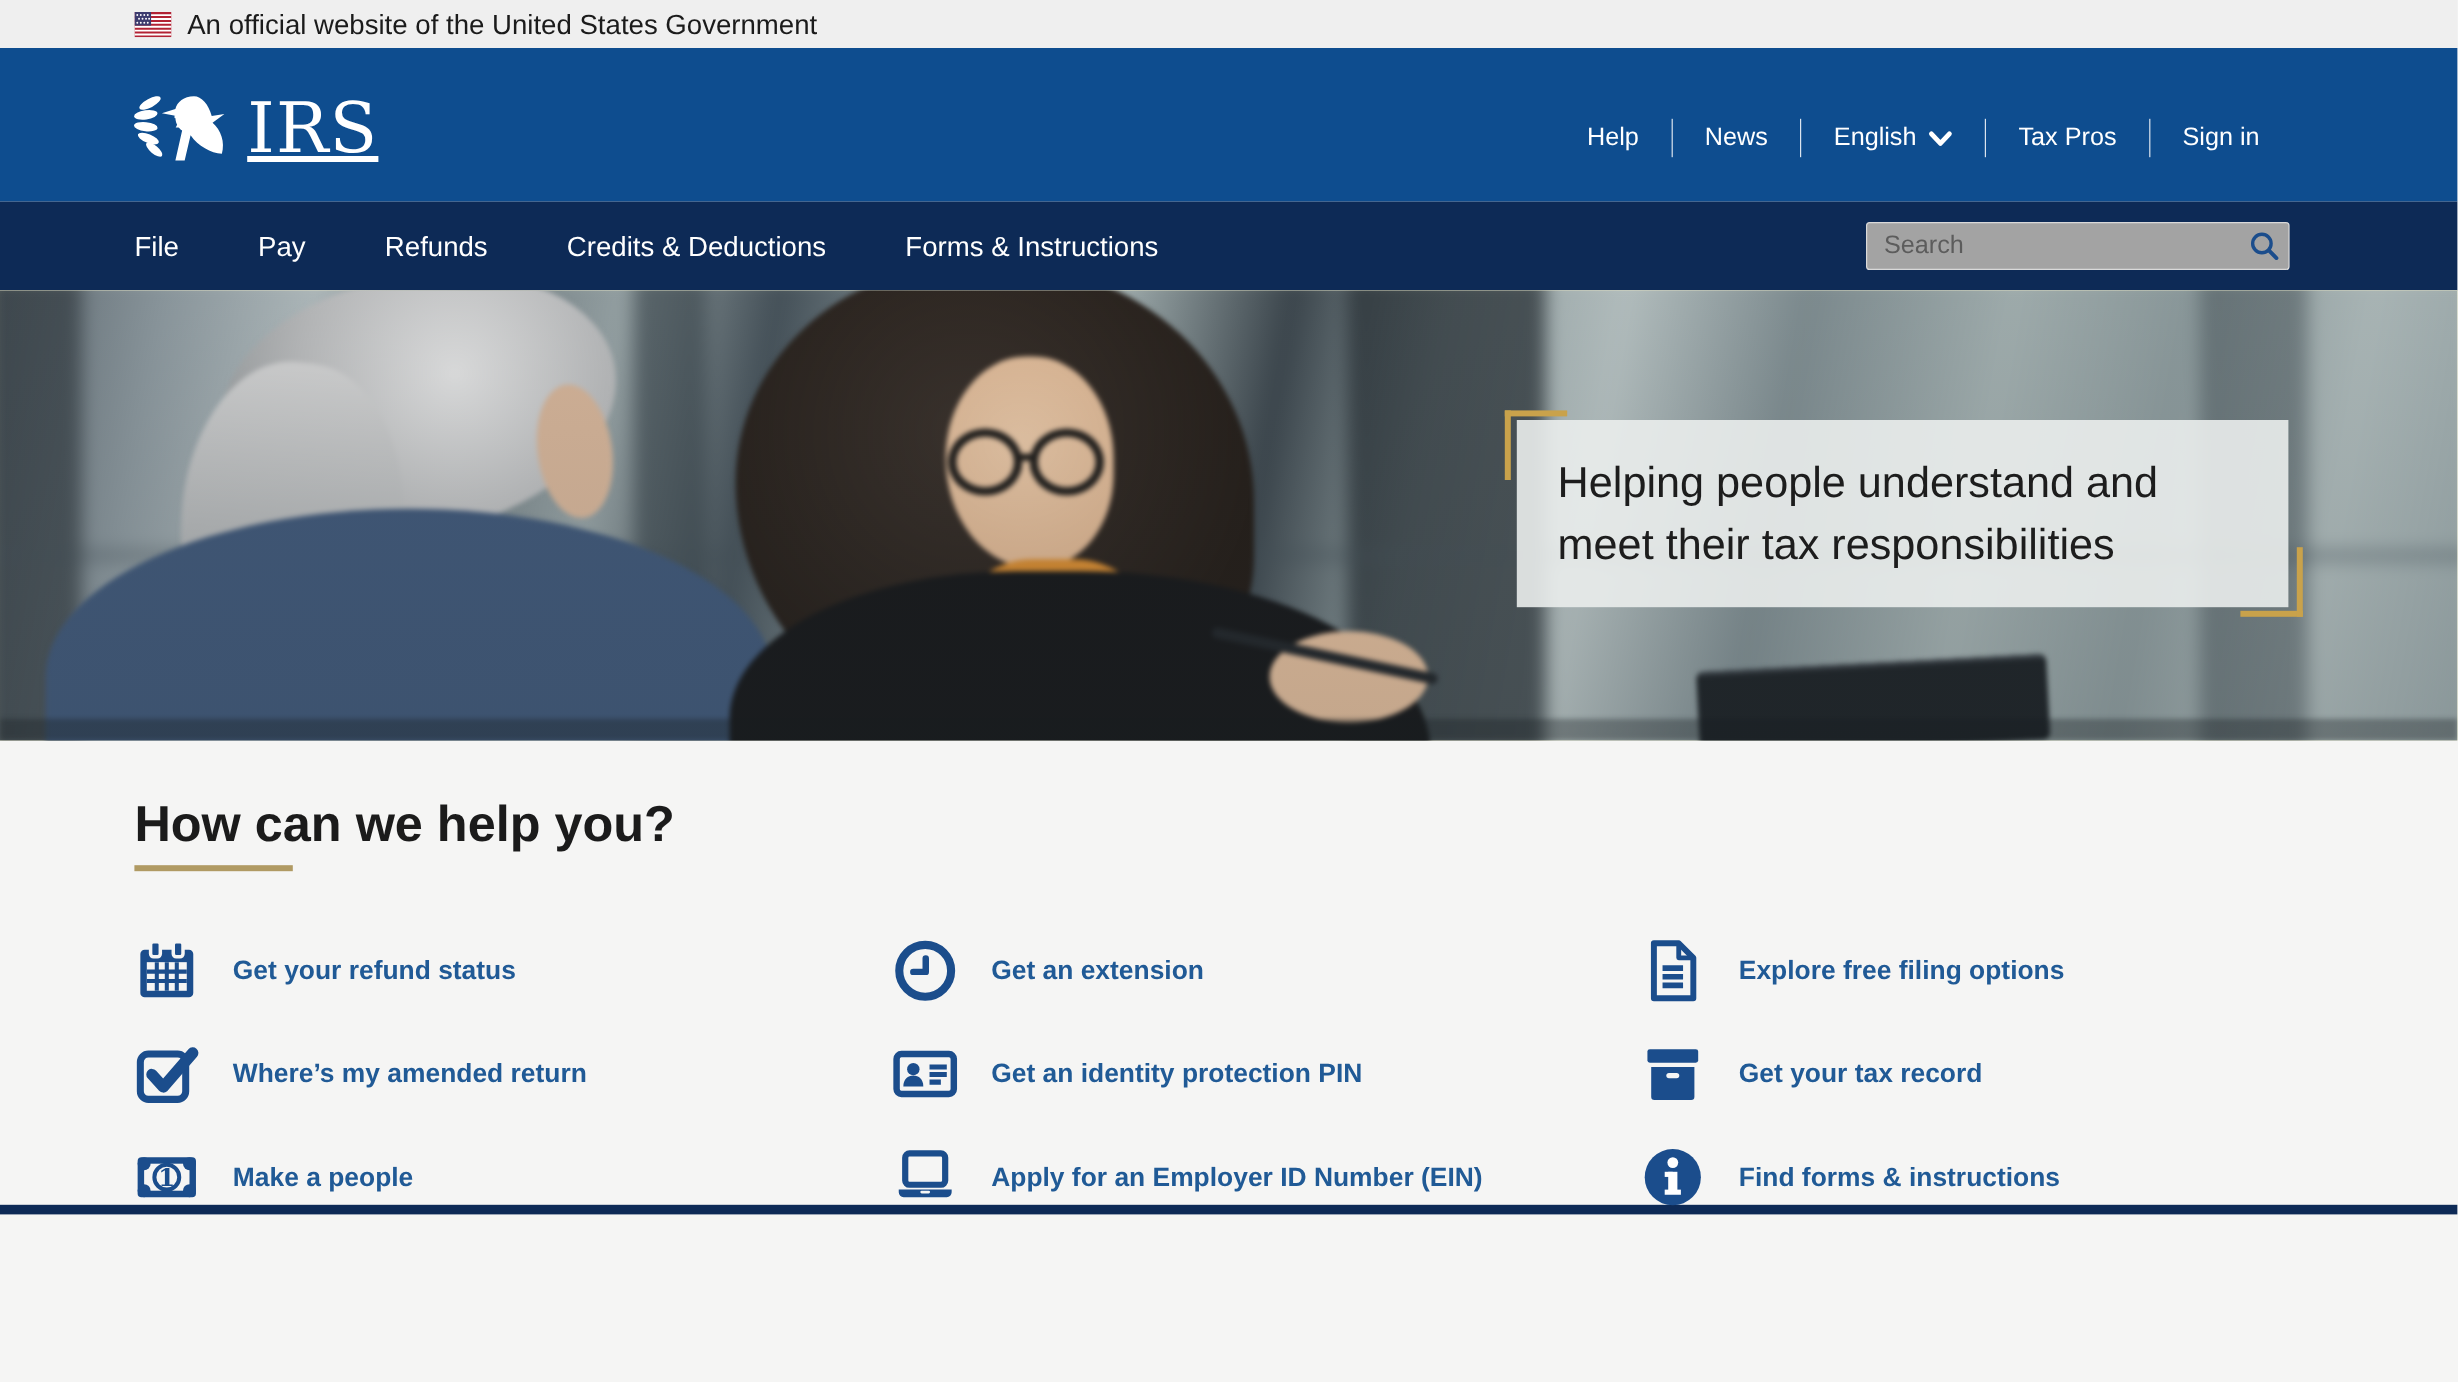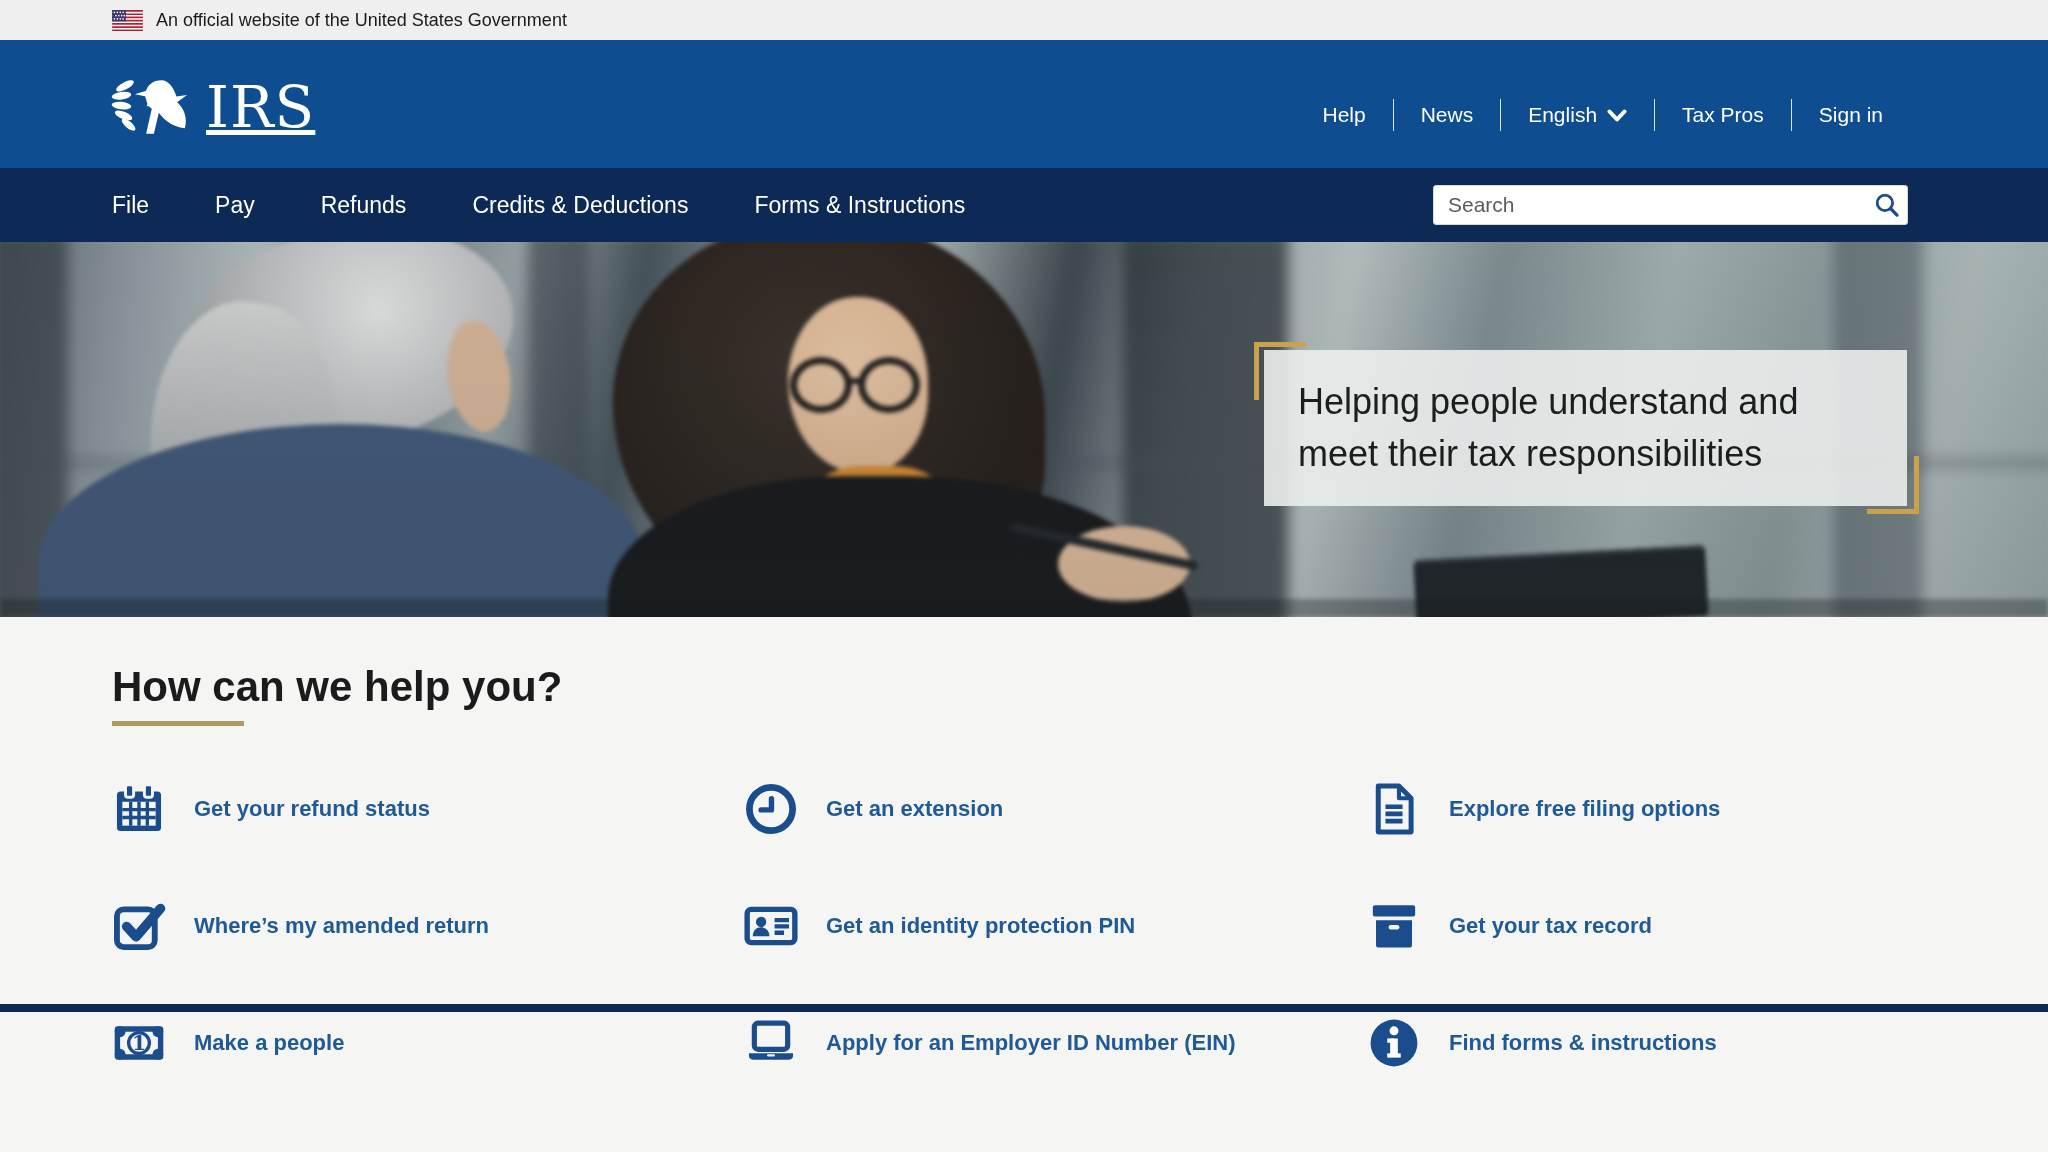--- a/index.html
+++ b/index.html
@@ -3,36 +3,36 @@
 <meta charset="utf-8">
 <style>
   * { margin:0; padding:0; box-sizing:border-box; }
   html,body { width:2048px; height:1152px; overflow:hidden; }
   body { font-family:"Liberation Sans", sans-serif; background:#f5f5f4; }
   #app { position:relative; width:2048px; height:1152px; }
 
   
   .topbar { height:40px; background:#efefef; display:flex; align-items:center; padding-left:112px; gap:13px; }
   .topbar .flag { display:block; width:31px; height:21px; }
-  .topbar .btext { font-size:18px; color:#1b1b1b; }
+  .topbar .btext { font-size:23px; color:#1b1b1b; }
 
   
   .site-header { height:128px; background:#0e4d8f; display:flex; align-items:center; justify-content:space-between; padding:0 138px 0 110px; }
   .logo { display:flex; align-items:center; gap:4px; text-decoration:none; margin-top:6px; }
   .logo .wordmark { font-family:"DejaVu Serif", serif; font-size:58px; color:#ffffff; letter-spacing:1px; line-height:1;text-decoration:underline; }
   .unav { display:flex; align-items:center; margin-top:22px; }
   .unav-item { display:flex; align-items:center; gap:10px; color:#ffffff; font-size:21px; padding:0 27px; cursor:pointer; white-space:nowrap; }
   .usep { width:1px; height:32px; background:rgba(255,255,255,0.85); }
   .caret { width:20px; height:13px; display:block; }
 
   
   .main-nav { height:74px; background:#0d2a56; display:flex; align-items:center; justify-content:space-between; padding:0 140px 0 112px; }
   .nav-links { display:flex; align-items:center; gap:66px; list-style:none; }
   .nav-links a { color:#ffffff; font-size:23px; text-decoration:none; white-space:nowrap; }
-  .searchbox { width:475px; height:40px; background:#ffffff; border-radius:3px; display:flex; align-items:center; border:1px solid #d9d9d9; }
+  .searchbox { width:353px; height:40px; background:#a3a3a3; border-radius:3px; display:flex; align-items:center; border:1px solid #d9d9d9; }
   .searchbox input { flex:1; border:0; outline:none; font-size:21px; padding:0 10px 0 14px; color:#333; background:transparent; font-family:"Liberation Sans", sans-serif; }
   .searchbox input::placeholder { color:#5c5c5c; opacity:1; }
   .search-btn { background:none; border:0; width:40px; height:40px; display:flex; align-items:center; justify-content:center; cursor:pointer; }
 
   
   .hero { position:relative; height:375px; overflow:hidden; background:#fef9c3; }
   .hero .blurwrap { position:absolute; inset:-12px; filter:blur(7px); }
   .hero-bg { position:absolute; inset:0;
     background:linear-gradient(100deg,#59646c 0%,#8e9aa0 7%,#b4bec0 13%,#6f7b80 19%,#9aa6a8 25%,#46525a 31%,#8a989c 37%,#a9b6b6 44%,#3c464d 51%,#94a2a4 57%,#b9c4c4 64%,#808e92 71%,#a5b2b2 79%,#8e9c9e 86%,#b0bcbc 93%,#9aa8aa 100%); }
   .mull { position:absolute; top:0; bottom:0; }
@@ -66,21 +66,21 @@
   .quote-box { position:absolute; left:1264px; top:108px; width:643px; padding:26px 34px; background:rgba(234,237,236,0.9); z-index:5; }
   .quote-box p { font-size:36px; line-height:1.45; color:#1d1d1d; }
   .bracket { position:absolute; width:52px; height:58px; }
   .b-tl { left:-10px; top:-8px; border-left:5px solid #c9a24b; border-top:5px solid #c9a24b; }
   .b-br { right:-12px; bottom:-8px; border-right:5px solid #c9a24b; border-bottom:5px solid #c9a24b; }
 
   
   .help-section { height:387px; background:#f5f5f4; padding:46px 140px 0 112px; }
   .help-title { font-size:42px; font-weight:700; color:#1b1b1b; line-height:1.15; }
   .gold-underline { width:132px; height:5px; background:#b09a63; margin-top:10px; }
-  .help-grid { margin-top:56px; display:grid; grid-template-columns:632px 623px auto; row-gap:63px; }
+  .help-grid { margin-top:56px; display:grid; grid-template-columns:632px 623px auto; row-gap:32px; }
   .help-link { display:flex; align-items:center; gap:28px; height:54px; text-decoration:none; }
   .hicon { width:54px; height:54px; flex:0 0 54px; display:flex; align-items:center; justify-content:center; }
   .hicon svg { width:54px; height:54px; display:block; }
   .hlabel { font-size:22px; font-weight:700; color:#205a96; white-space:nowrap; }
 
   .footer-strip { height:8px; background:#0d2a56; }
 </style>
 </head>
 <body>
 

